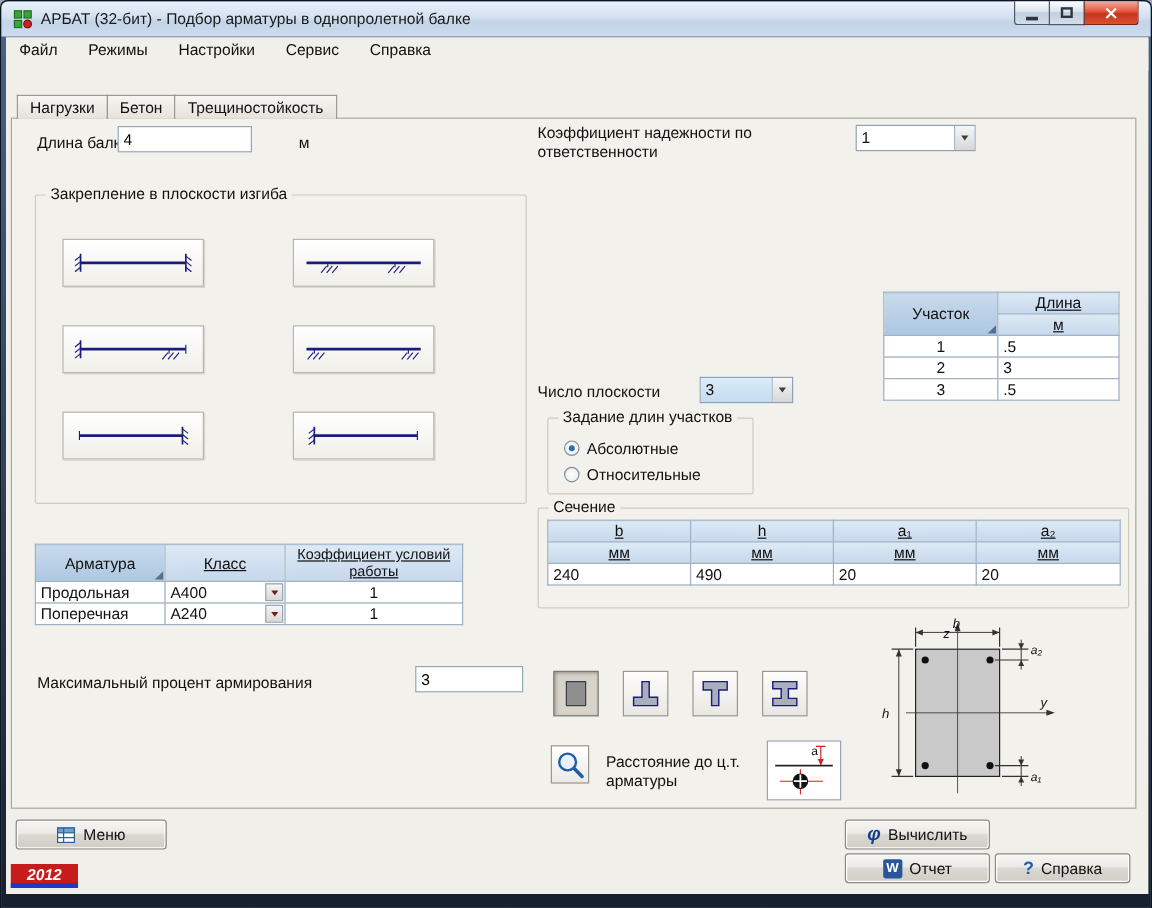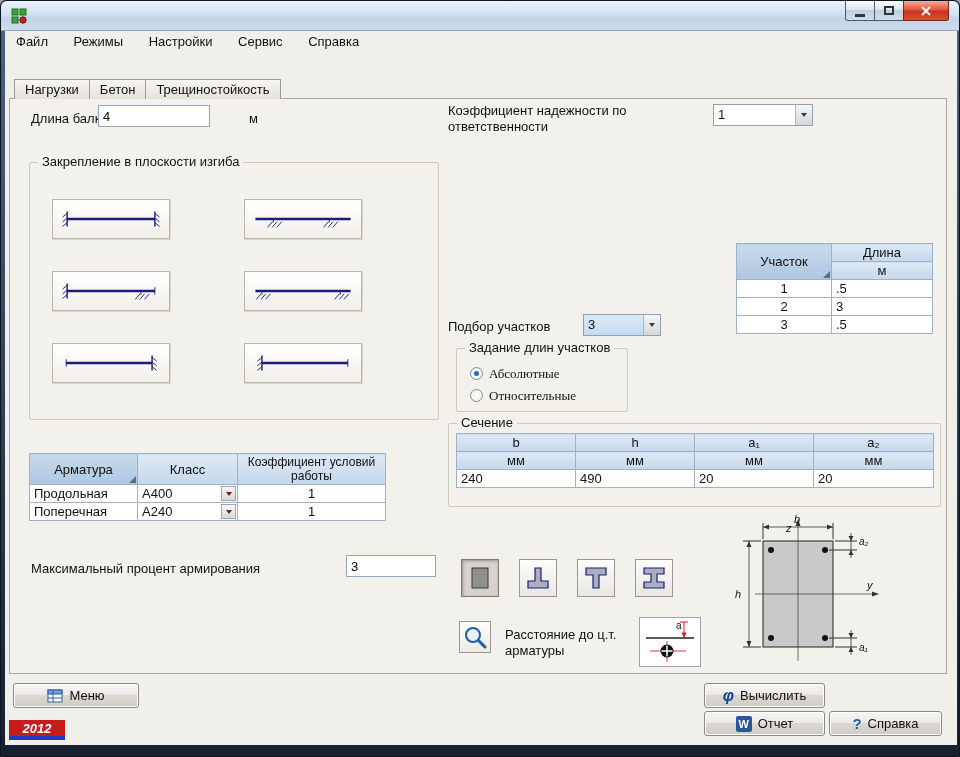--- a/index.html
+++ b/index.html
@@ -40,26 +40,26 @@
   .cval { flex:1; padding:2px 4px; overflow:hidden; white-space:nowrap; }
   .combo.blue .cval { background:linear-gradient(#dcebf8,#c3dbf0); }
   .cbtn { width:17px; border-left:1px solid #aab6c2; background:linear-gradient(#f6f6f6,#d7d7d7);
           display:flex; align-items:center; justify-content:center; }
   .cbtn::after { content:""; border-left:3.5px solid transparent; border-right:3.5px solid transparent; border-top:4px solid #3c3c3c; }
   .grp { position:absolute; border:1px solid #cfcabf; border-radius:2px; }
   .glabel { position:absolute; top:-9px; left:8px; background:#f3f1ec; padding:0 4px; white-space:nowrap; }
   .radio { display:inline-block; width:13px; height:13px; border-radius:50%; border:1px solid #7e8e9d;
            background:radial-gradient(#ffffff,#e9e9e9); vertical-align:-2px; margin-right:6px; position:relative; }
   .radio.sel::after { content:""; position:absolute; left:3px; top:3px; width:5px; height:5px; border-radius:50%; background:#2a6db5; }
-  .radiorow { position:absolute; white-space:nowrap;font-family:Liberation Serif, serif; }
+  .radiorow { position:absolute; white-space:nowrap; }
   
   table.dtable { position:absolute; border-collapse:collapse; table-layout:fixed; font-size:13px; }
   .dtable th, .dtable td { border:1px solid #9fb1c5; padding:1px 4px; overflow:hidden; font-weight:normal; }
   .hdark { background:linear-gradient(#c9daec,#adc7e1); position:relative; }
-  .hblue { background:linear-gradient(#dde9f5,#c6d8ec); text-align:center; }
+  .hblue { background:linear-gradient(#dde9f5,#c6d8ec); text-align:center;text-decoration:underline; }
   td.data { background:#fff; }
   td.c { text-align:center; }
   .tri { position:absolute; right:1px; bottom:1px; width:0; height:0; border-left:7px solid transparent; border-bottom:7px solid #55force; border-bottom:7px solid #55718a; }
   .ddcell { position:relative; background:#fff;margin-top:37px; }
   .ddbtn { position:absolute; right:1px; top:1px; bottom:1px; width:15px; border:1px solid #9aa6b2;
            background:linear-gradient(#f6f6f6,#d8d8d8); display:flex; align-items:center; justify-content:center; }
   .ddbtn::after { content:""; border-left:3.5px solid transparent; border-right:3.5px solid transparent; border-top:4px solid #7a1a1a; }
   
   .scheme { position:absolute; width:118px; height:40px; border:1px solid #b9b6ae;
             background:linear-gradient(#ffffff,#f0efe9); box-shadow:1px 1px 0 #d9d6ce;
@@ -93,20 +93,21 @@
 
 <div class="win">
 
   <div class="titlebar">
     <svg class="appicon" viewBox="0 0 16 16">
       <rect x="1" y="1" width="6" height="6" fill="#3aa43a" stroke="#1e6e1e"></rect>
       <rect x="9" y="1" width="6" height="6" fill="#3aa43a" stroke="#1e6e1e"></rect>
       <rect x="1" y="9" width="6" height="6" fill="#3aa43a" stroke="#1e6e1e"></rect>
       <circle cx="12" cy="12" r="3.2" fill="#cc2222" stroke="#7c1212"></circle>
     </svg>
+    <span class="apptitle">АРБАТ (32-бит) - Подбор арматуры в однопролетной балке</span>
     <div class="wbtns">
       <div class="wbtn first">
           <span class="glyph-min"></span>
         </div>
       <div class="wbtn">
           <span class="glyph-max"></span>
         </div>
       <div class="wbtn close">
         <svg width="12" height="10" viewBox="0 0 12 10">
           <line x1="2" y1="1" x2="10" y2="9" style="stroke:#fff;stroke-width:1.8"></line>
@@ -214,21 +215,21 @@
         <line x1="12" y1="15" x2="104" y2="15" style="stroke-width:2.5"></line>
         <line x1="12" y1="7" x2="12" y2="23" style="stroke-width:1.5"></line>
         <line x1="12" y1="9" x2="7" y2="13"></line>
           <line x1="12" y1="14" x2="7" y2="18"></line>
           <line x1="12" y1="19" x2="7" y2="23"></line>
         <line x1="104" y1="11" x2="104" y2="19"></line>
       </svg>
     </div>
   </div>
 
-  <span class="lbl" style="left:447px;top:318px">Подбор участков</span>
+  <span class="lbl" style="left:447px;top:318px">Число плоскости</span>
   <div class="combo blue" style="left:582px;top:313px;width:78px">
     <div class="cval">3</div>
     <div class="cbtn"></div>
   </div>
 
   <div class="grp" style="left:455px;top:347px;width:172px;height:64px">
     <span class="glabel">Задание длин участков</span>
     <div class="radiorow" style="left:13px;top:17px">
       <span class="radio sel"></span><span>Абсолютные</span>
     </div>

